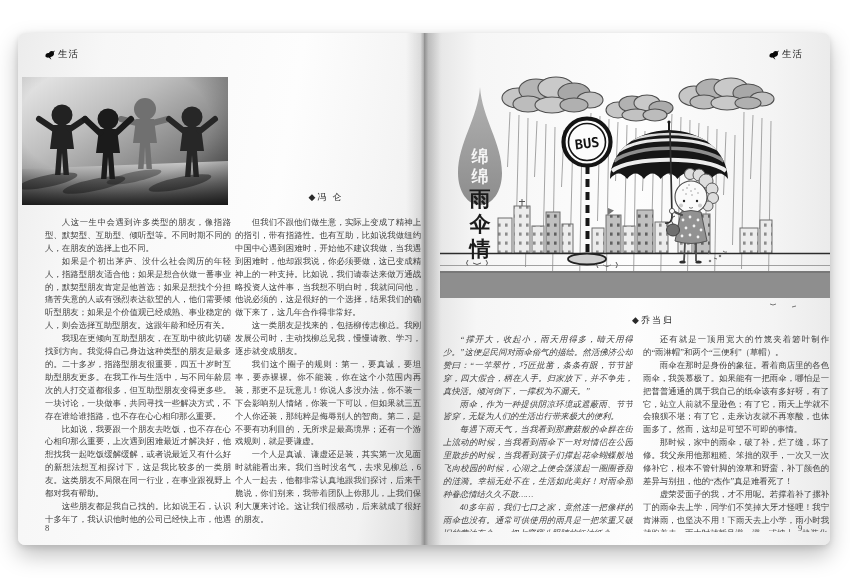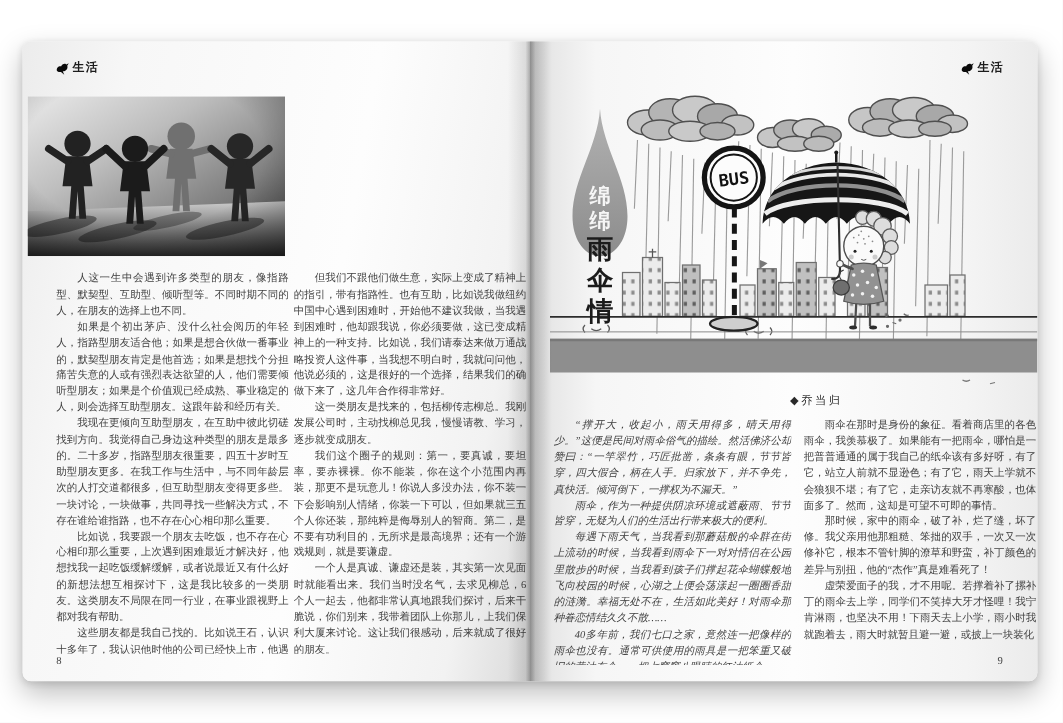--- a/index.html
+++ b/index.html
@@ -7,21 +7,21 @@
        font-family:"Liberation Serif","DejaVu Serif",serif;}
   .stage{position:absolute;inset:0;}
   .spread{position:absolute;left:18px;top:33px;width:812px;height:512px;border-radius:7px;
           box-shadow:0 10px 22px rgba(0,0,0,.25),0 2px 6px rgba(0,0,0,.12);overflow:hidden;background:#f6f6f6;}
   .page{position:absolute;top:0;height:512px;width:406px;}
   .page-left{left:0;background:linear-gradient(100deg,#ececec 0%,#f7f7f7 18%,#fdfdfd 58%,#f2f2f2 86%,#d9d9d9 100%);}
   .page-right{left:406px;background:linear-gradient(90deg,#c9c9c9 0%,#e7e7e7 4%,#f6f6f6 13%,#fdfdfd 52%,#f4f4f4 86%,#ebebeb 100%);}
   .spine{position:absolute;left:388px;top:0;width:36px;height:512px;pointer-events:none;
          background:linear-gradient(to right,rgba(0,0,0,0) 0%,rgba(0,0,0,.10) 40%,rgba(0,0,0,.30) 50%,rgba(0,0,0,.10) 62%,rgba(0,0,0,0) 100%);}
   .hdr{position:absolute;display:flex;align-items:center;gap:2px;color:#1c1c1c;}
-  .hdr .lbl{font-size:9.5px;font-weight:bold;letter-spacing:1px;}
+  .hdr .lbl{font-size:9.5px;font-weight:normal;letter-spacing:1px;}
   .photo{position:absolute;left:4px;top:44px;width:206px;height:128px;overflow:hidden;}
   .titleblock{position:absolute;left:214px;top:75px;width:188px;height:64px;}
   .titleblock .swoosh{position:absolute;left:0;top:0;}
   .titletext{position:absolute;left:0;right:0;top:12px;text-align:center;white-space:nowrap;color:#101010;}
   .t-sm{font-size:15px;font-weight:bold;}
   .t-xl{font-size:30px;font-weight:bold;font-style:italic;}
   .t-lg{font-size:24px;font-weight:bold;font-style:italic;}
   .t-md{font-size:18px;font-weight:bold;}
   .author{position:absolute;text-align:center;font-size:9px;color:#2a2a2a;letter-spacing:2px;}
   .author-left{left:214px;top:158px;width:188px;}
@@ -100,20 +100,21 @@
 
         <g transform="translate(170,74)" fill="#272727" stroke="#272727">
           <circle cx="0" cy="-34" r="10.5" stroke="none"></circle>
           <path d="M-9,-24 L9,-24 L12,0 L5,0 L7,26 L1.5,26 L0,4 L-1.5,26 L-7,26 L-5,0 L-12,0 Z" stroke="none"></path>
           <path d="M-8,-20 L-23,-32 M8,-20 L23,-32" stroke-width="6" stroke-linecap="round" fill="none"></path>
         </g>
         <rect width="206" height="128" fill="url(#pvig)"></rect>
       </svg>
     </div>
 
+    <div class="author author-left">◆冯 仑</div>
 
     <div class="col col-l1">
       <p>人这一生中会遇到许多类型的朋友，像指路型、默契型、互助型、倾听型等。不同时期不同的人，在朋友的选择上也不同。</p>
       <p>如果是个初出茅庐、没什么社会阅历的年轻人，指路型朋友适合他；如果是想合伙做一番事业的，默契型朋友肯定是他首选；如果是想找个分担痛苦失意的人或有强烈表达欲望的人，他们需要倾听型朋友；如果是个价值观已经成熟、事业稳定的人，则会选择互助型朋友。这跟年龄和经历有关。</p>
       <p>我现在更倾向互助型朋友，在互助中彼此切磋找到方向。我觉得自己身边这种类型的朋友是最多的。二十多岁，指路型朋友很重要，四五十岁时互助型朋友更多。在我工作与生活中，与不同年龄层次的人打交道都很多，但互助型朋友变得更多些。一块讨论，一块做事，共同寻找一些解决方式，不存在谁给谁指路，也不存在心心相印那么重要。</p>
       <p>比如说，我要跟一个朋友去吃饭，也不存在心心相印那么重要，上次遇到困难最近才解决好，他想找我一起吃饭缓解缓解，或者说最近又有什么好的新想法想互相探讨下，这是我比较多的一类朋友。这类朋友不局限在同一行业，在事业跟视野上都对我有帮助。</p>
       <p>这些朋友都是我自己找的。比如说王石，认识十多年了，我认识他时他的公司已经快上市，他遇到一些问题，我们一起去解决，包括讨论理想型企业为什么坚持不住，要经受利益的挑战。这么多年我们联系非常密切，逐步地变成朋友。</p>
     </div>
     <div class="col col-l2">
       <p>但我们不跟他们做生意，实际上变成了精神上的指引，带有指路性。也有互助，比如说我做纽约中国中心遇到困难时，开始他不建议我做，当我遇到困难时，他却跟我说，你必须要做，这已变成精神上的一种支持。比如说，我们请泰达来做万通战略投资人这件事，当我想不明白时，我就问问他，他说必须的，这是很好的一个选择，结果我们的确做下来了，这几年合作得非常好。</p>
@@ -327,20 +328,21 @@
 
   <div class="author author-right">◆乔当归</div>
 
   <div class="col col-r1">
     <p>“撑开大，收起小，雨天用得多，晴天用得少。”这便是民间对雨伞俗气的描绘。然活佛济公却赞曰：“一竿翠竹，巧匠批凿，条条有眼，节节皆穿，四大假合，柄在人手。归家放下，并不争先，真快活。倾河倒下，一撑权为不漏天。”</p>
     <p>雨伞，作为一种提供阴凉环境或遮蔽雨、节节皆穿，无疑为人们的生活出行带来极大的便利。</p>
     <p>每遇下雨天气，当我看到那蘑菇般的伞群在街上流动的时候，当我看到雨伞下一对对情侣在公园里散步的时候，当我看到孩子们撑起花伞蝴蝶般地飞向校园的时候，心湖之上便会荡漾起一圈圈香甜的涟漪。幸福无处不在，生活如此美好！对雨伞那种眷恋情结久久不散……</p>
     <p>40多年前，我们七口之家，竟然连一把像样的雨伞也没有。通常可供使用的雨具是一把笨重又破旧的黄油布伞，一把七窟窿八眼睛的红油纸伞。</p>
   </div>
   <div class="col col-r2">
+    <p>还有就是一顶用宽大的竹篾夹着箬叶制作的“雨淋帽”和两个“三便利”（草帽）。</p>
     <p>雨伞在那时是身份的象征。看着商店里的各色雨伞，我羡慕极了。如果能有一把雨伞，哪怕是一把普普通通的属于我自己的纸伞该有多好呀，有了它，站立人前就不显逊色；有了它，雨天上学就不会狼狈不堪；有了它，走亲访友就不再寒酸，也体面多了。然而，这却是可望不可即的事情。</p>
     <p>那时候，家中的雨伞，破了补，烂了缝，坏了修。我父亲用他那粗糙、笨拙的双手，一次又一次修补它，根本不管针脚的潦草和野蛮，补丁颜色的差异与别扭，他的“杰作”真是难看死了！</p>
     <p>虚荣爱面子的我，才不用呢。若撑着补了摞补丁的雨伞去上学，同学们不笑掉大牙才怪哩！我宁肯淋雨，也坚决不用！下雨天去上小学，雨小时我就跑着去，雨大时就暂且避一避，或披上一块装化</p>
   </div>
   <div class="pagenum pn-right">9</div>
 
   <div class="spine"></div>
  </div>
 </div>
 

